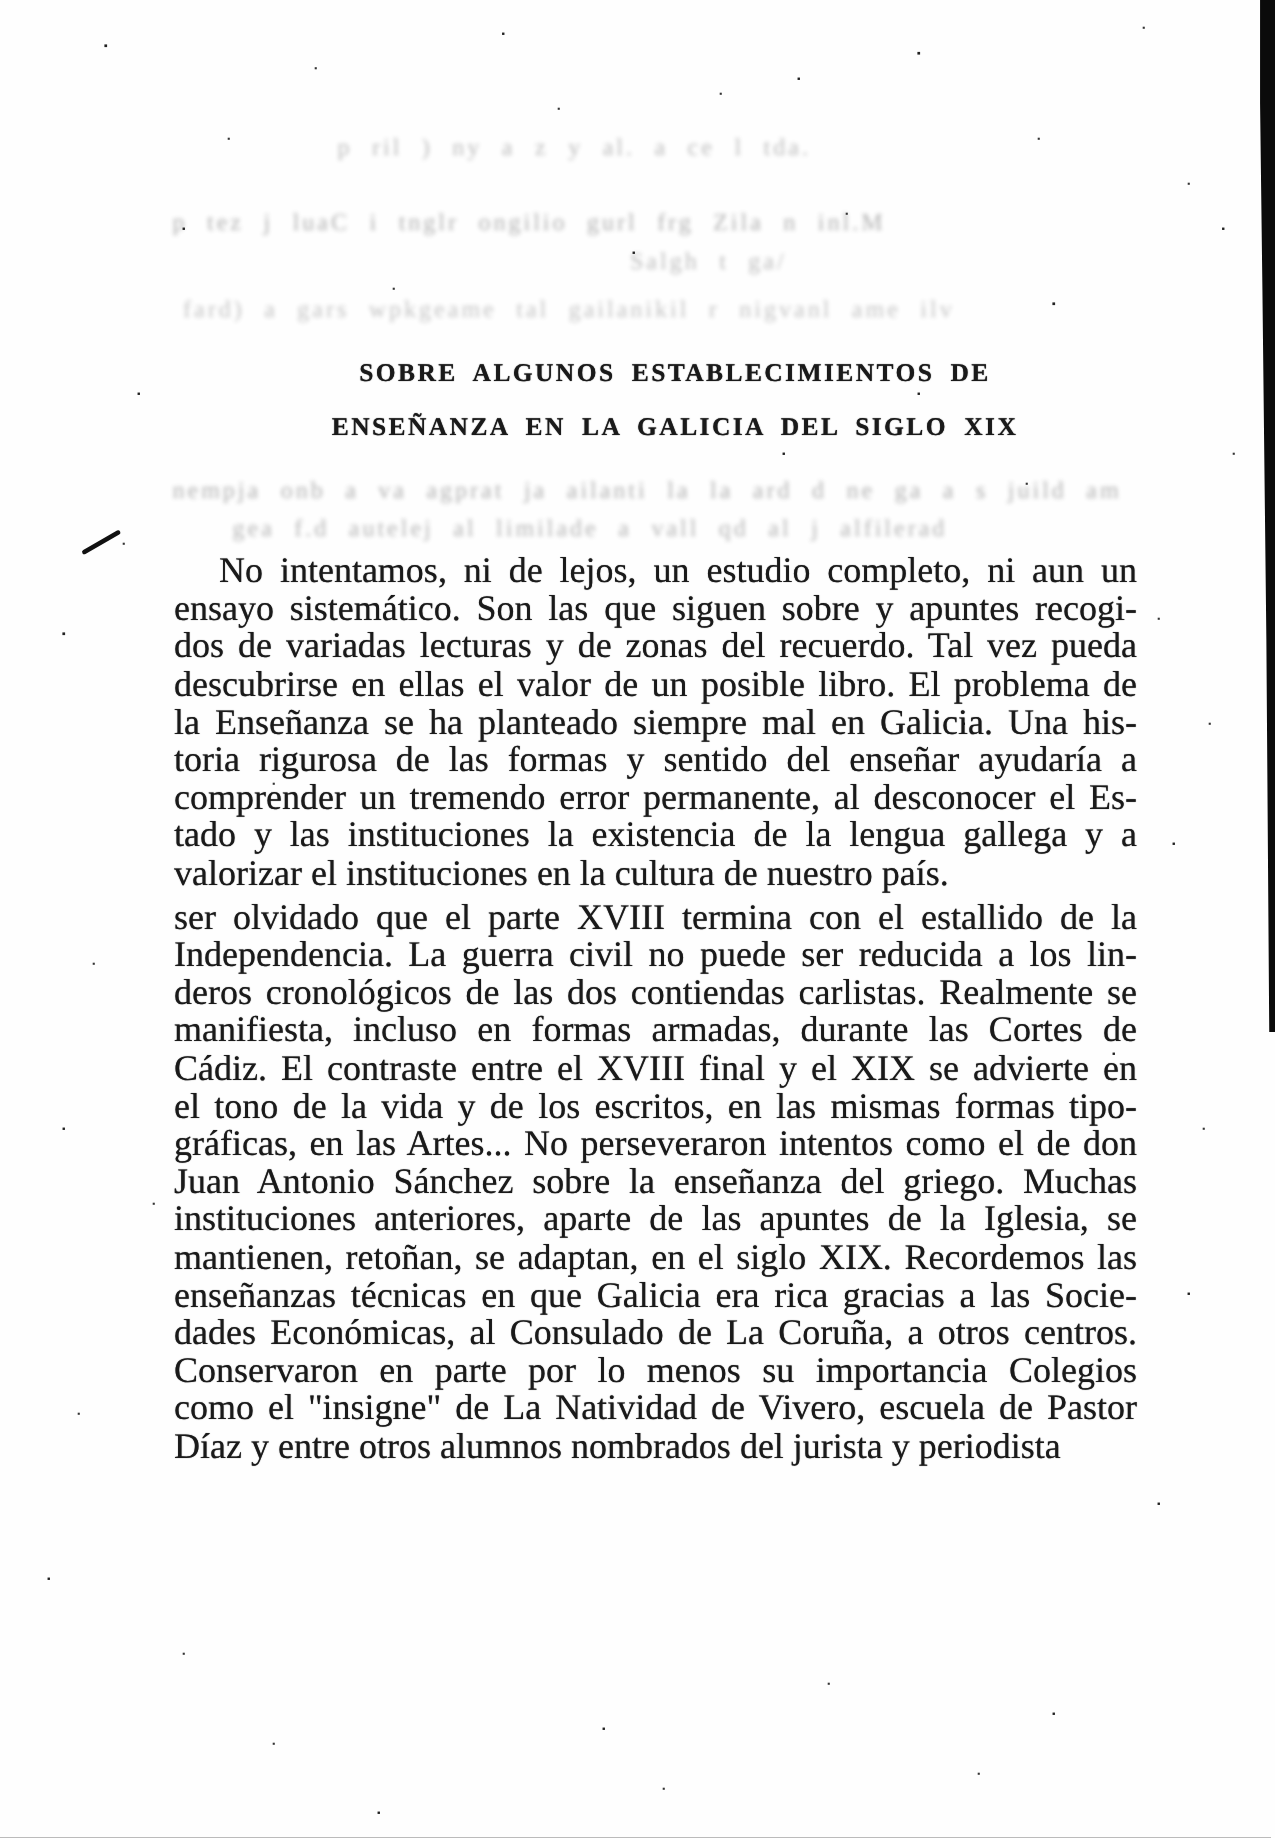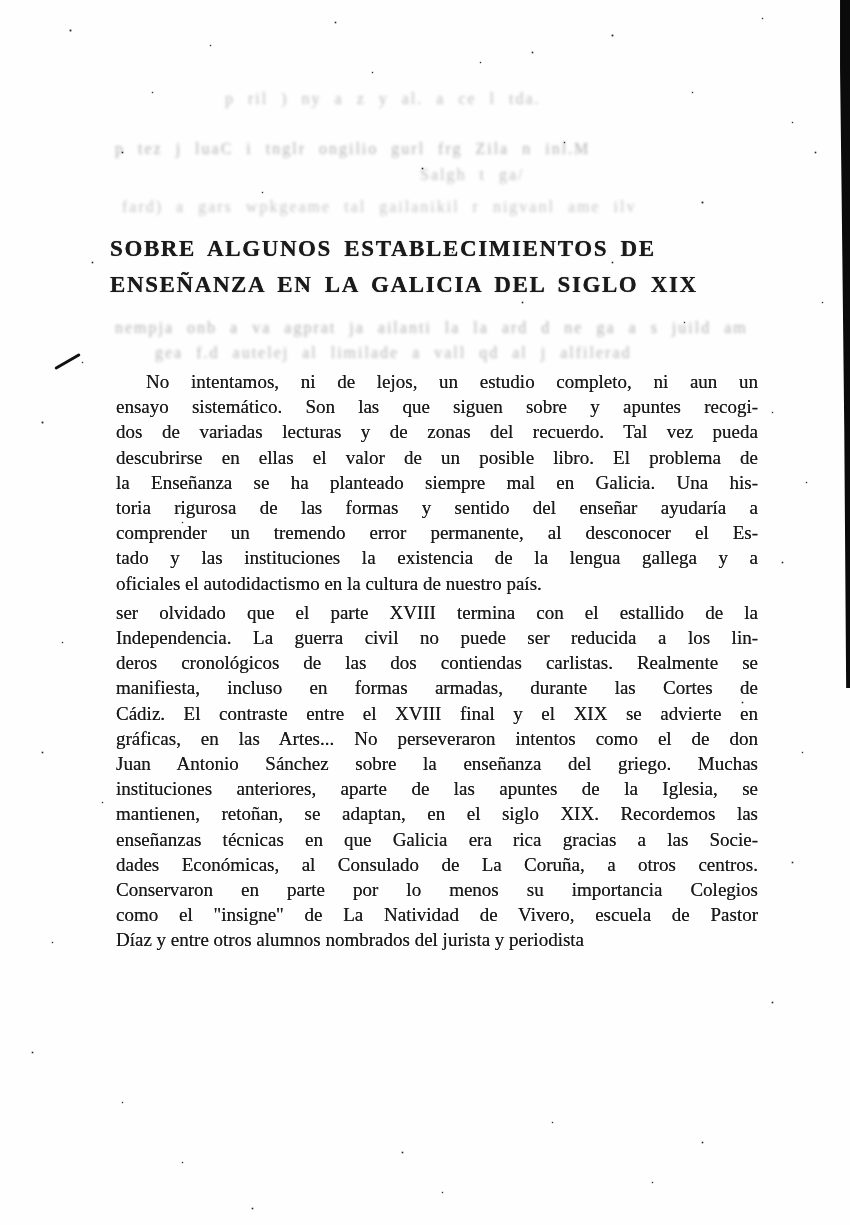--- a/index.html
+++ b/index.html
@@ -68,32 +68,33 @@
     position:absolute;top:360px;left:53px;
     width:29px;height:3px;
     background:#111;
     border-radius:2px;
     transform:rotate(-30deg);
   }
   
   .title{
     position:absolute;top:231px;left:110px;width:680px;
     margin:0;
-    font-size:23px;
+    text-align:center;
+    font-size:17px;
     font-weight:600;
     letter-spacing:1.6px;
     word-spacing:5px;
     line-height:36px;
     text-shadow:0 0 .7px rgba(10,10,10,.85);
   }
   .title span{display:block;white-space:nowrap;}
   
   .body-text{
     position:absolute;top:369px;left:116px;width:642px;
-    font-size:19px;
+    font-size:24px;
     line-height:25.2px;
     text-shadow:0 0 .6px rgba(10,10,10,.75);
   }
   .para{margin:0 0 4px 0;}
   .line{
     text-align:justify;
     text-align-last:justify;
   }
   .line.first{text-indent:30px;}
   .line.last{text-align-last:left;}
@@ -125,28 +126,29 @@
   <main class="body-text">
       <div class="para">
         <div class="line first">No intentamos, ni de lejos, un estudio completo, ni aun un</div>
         <div class="line">ensayo sistemático. Son las que siguen sobre y apuntes recogi-</div>
         <div class="line">dos de variadas lecturas y de zonas del recuerdo. Tal vez pueda</div>
         <div class="line">descubrirse en ellas el valor de un posible libro. El problema de</div>
         <div class="line">la Enseñanza se ha planteado siempre mal en Galicia. Una his-</div>
         <div class="line">toria rigurosa de las formas y sentido del enseñar ayudaría a</div>
         <div class="line">comprender un tremendo error permanente, al desconocer el Es-</div>
         <div class="line">tado y las instituciones la existencia de la lengua gallega y a</div>
-        <div class="line last">oficiales el autodidactismo en la cultura de nuestro país.</div>
+        <div class="line last">valorizar el instituciones en la cultura de nuestro país.</div>
       </div>
       <div class="para">
         <div class="line">ser olvidado que el parte XVIII termina con el estallido de la</div>
         <div class="line">Independencia. La guerra civil no puede ser reducida a los lin-</div>
         <div class="line">deros cronológicos de las dos contiendas carlistas. Realmente se</div>
         <div class="line">manifiesta, incluso en formas armadas, durante las Cortes de</div>
         <div class="line">Cádiz. El contraste entre el XVIII final y el XIX se advierte en</div>
+        <div class="line">el tono de la vida y de los escritos, en las mismas formas tipo-</div>
         <div class="line">gráficas, en las Artes... No perseveraron intentos como el de don</div>
         <div class="line">Juan Antonio Sánchez sobre la enseñanza del griego. Muchas</div>
         <div class="line">instituciones anteriores, aparte de las apuntes de la Iglesia, se</div>
         <div class="line">mantienen, retoñan, se adaptan, en el siglo XIX. Recordemos las</div>
         <div class="line">enseñanzas técnicas en que Galicia era rica gracias a las Socie-</div>
         <div class="line">dades Económicas, al Consulado de La Coruña, a otros centros.</div>
         <div class="line">Conservaron en parte por lo menos su importancia Colegios</div>
         <div class="line">como el "insigne" de La Natividad de Vivero, escuela de Pastor</div>
         <div class="line last">Díaz y entre otros alumnos nombrados del jurista y periodista</div>
       </div>

